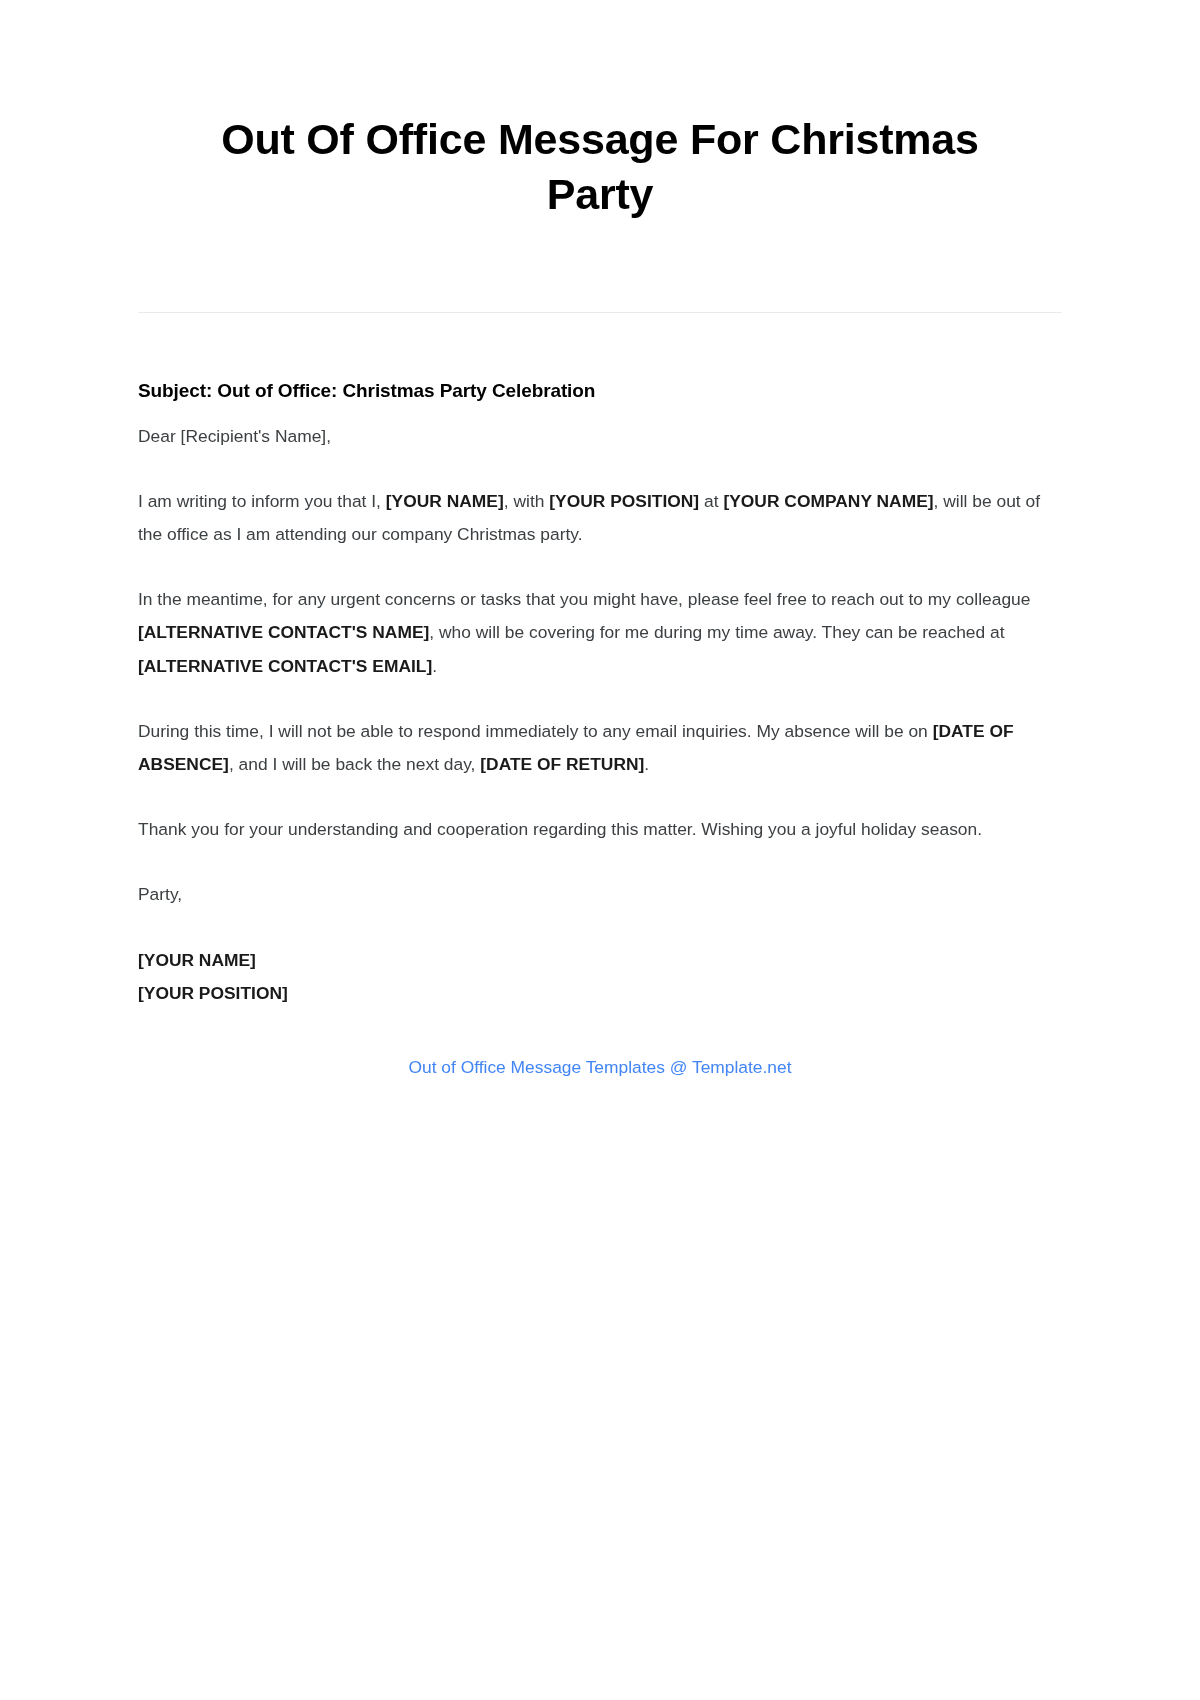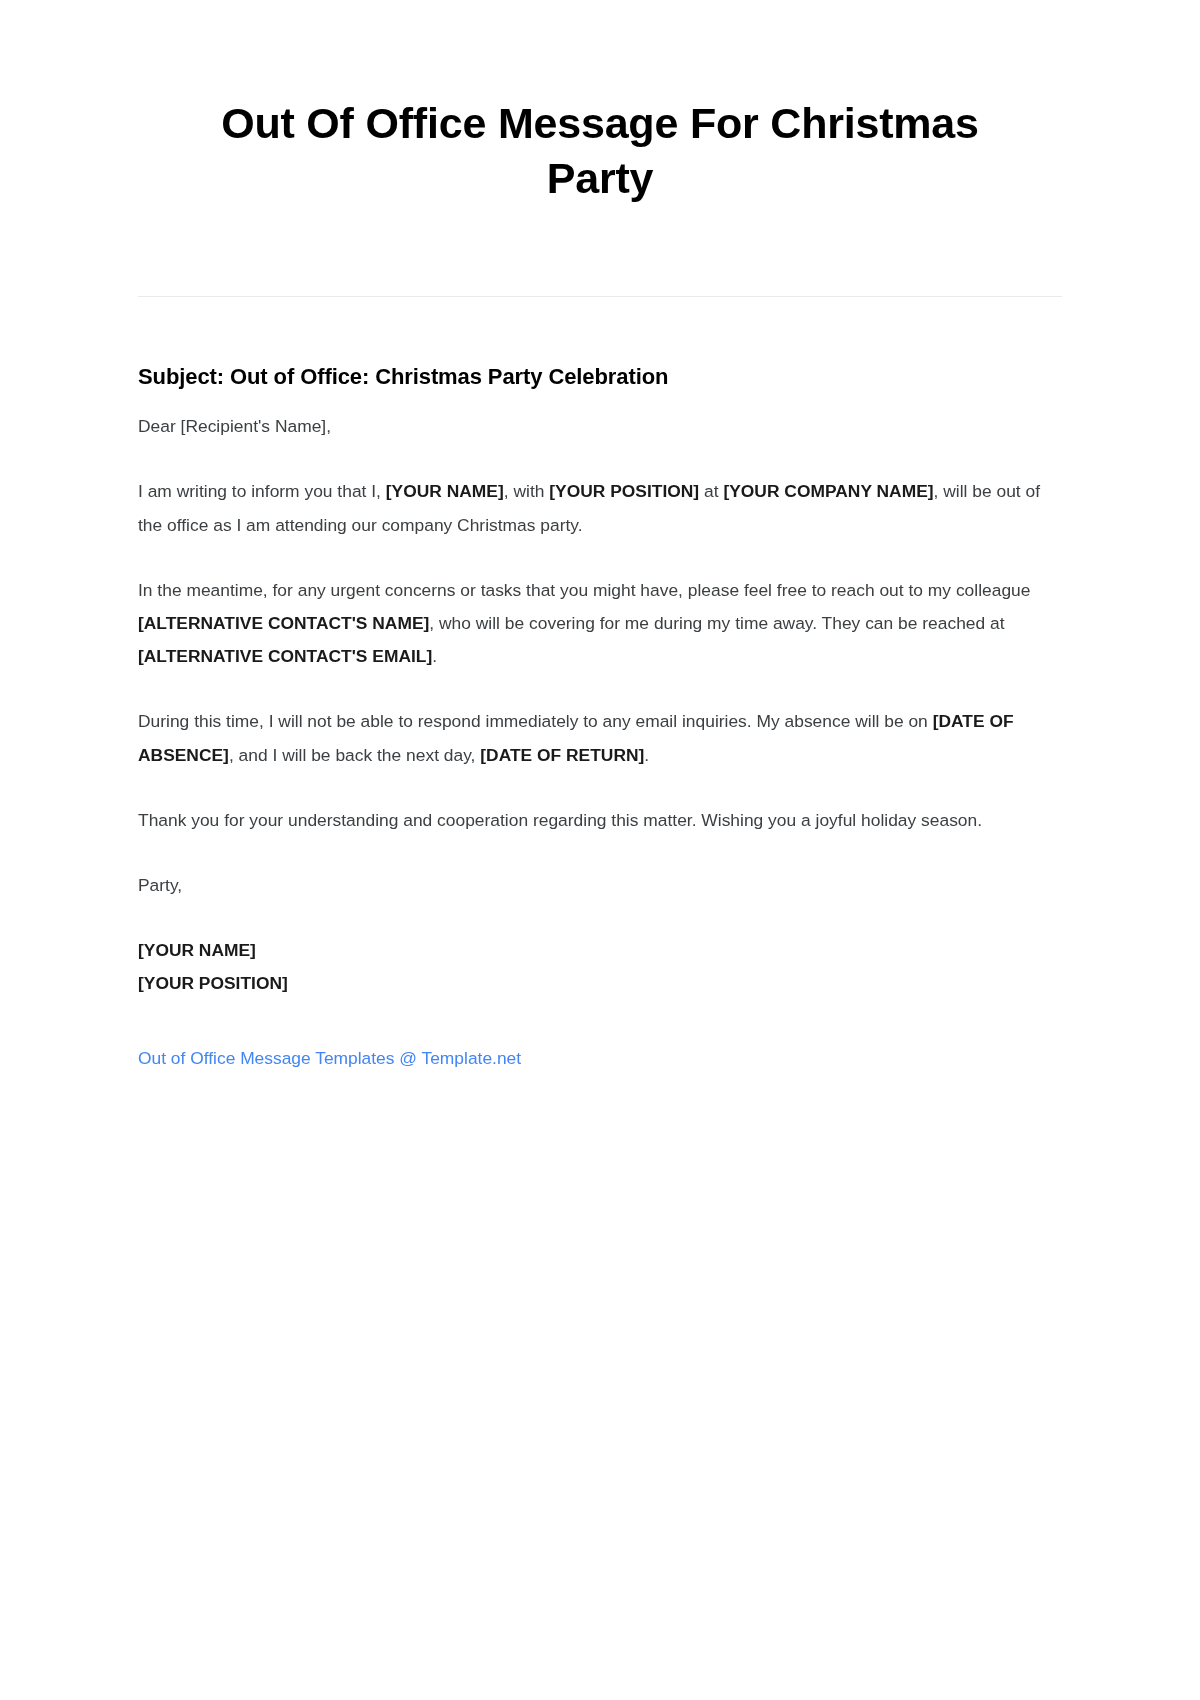--- a/index.html
+++ b/index.html
@@ -13,21 +13,21 @@
     height: 1700px;
     font-family: "Liberation Sans", sans-serif;
     color: #3c4043;
     -webkit-font-smoothing: antialiased;
   }
   .page {
     position: relative;
     width: 1200px;
     height: 1700px;
     background: #ffffff;
-    padding: 0;
+    padding: 16px;
     overflow: hidden;
   }
   .content {
     width: 924px;
     margin: 0 auto;
     padding-top: 96px;
   }
   .doc-title {
     font-size: 43px;
     line-height: 1.27;
@@ -39,21 +39,21 @@
     padding: 0 30px;
   }
   .divider {
     width: 100%;
     height: 1px;
     background: #e8eaed;
     margin-top: 91px;
     margin-bottom: 0;
   }
   .subject {
-    font-size: 22px;
+    font-size: 19px;
     line-height: 1.35;
     font-weight: 700;
     color: #000000;
     margin-top: 65px;
     letter-spacing: -0.1px;
   }
   .body-block {
   }
   p.para {
     font-size: 17.4px;
@@ -70,21 +70,21 @@
   .salutation { margin-bottom: 34px; }
   .sign-off { margin-bottom: 31px; }
   .signature {
     font-size: 17.4px;
     line-height: 33.2px;
     font-weight: 700;
     color: #1a1a1a;
     margin: 0;
   }
   .footer {
-    text-align: left;
+    text-align: center;
     font-size: 17.4px;
     line-height: 1.5;
     margin-top: 44px;
     color: #4285f4;
   }
   .footer a, .footer span.link {
     color: #4285f4;
     text-decoration: none;
   }
   .footer .at { color: #4285f4; }

